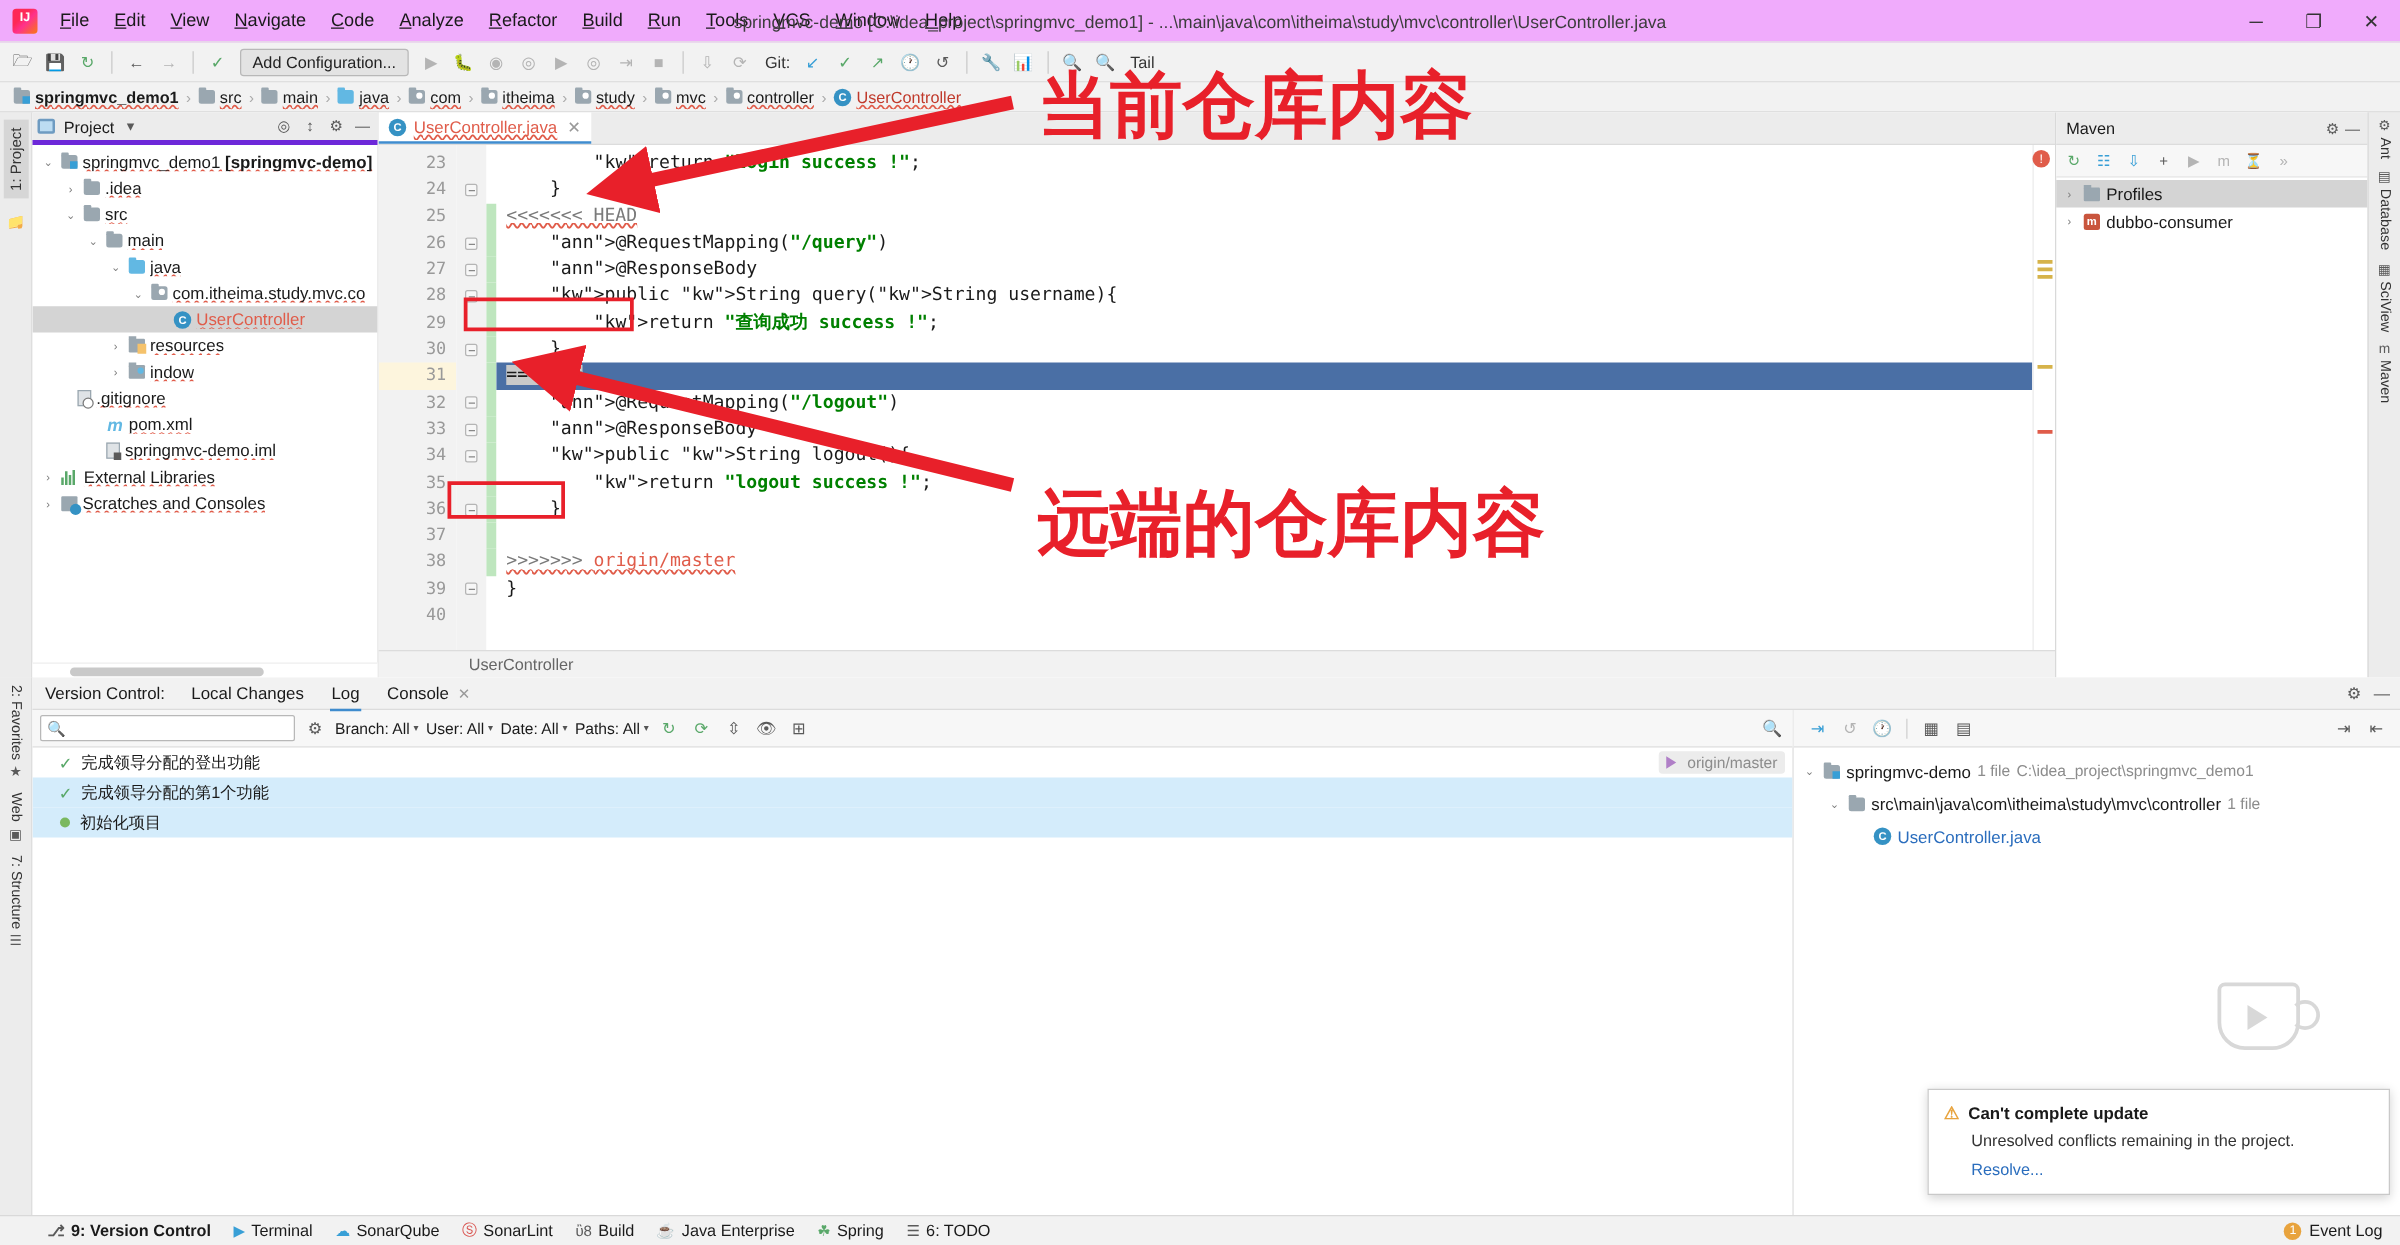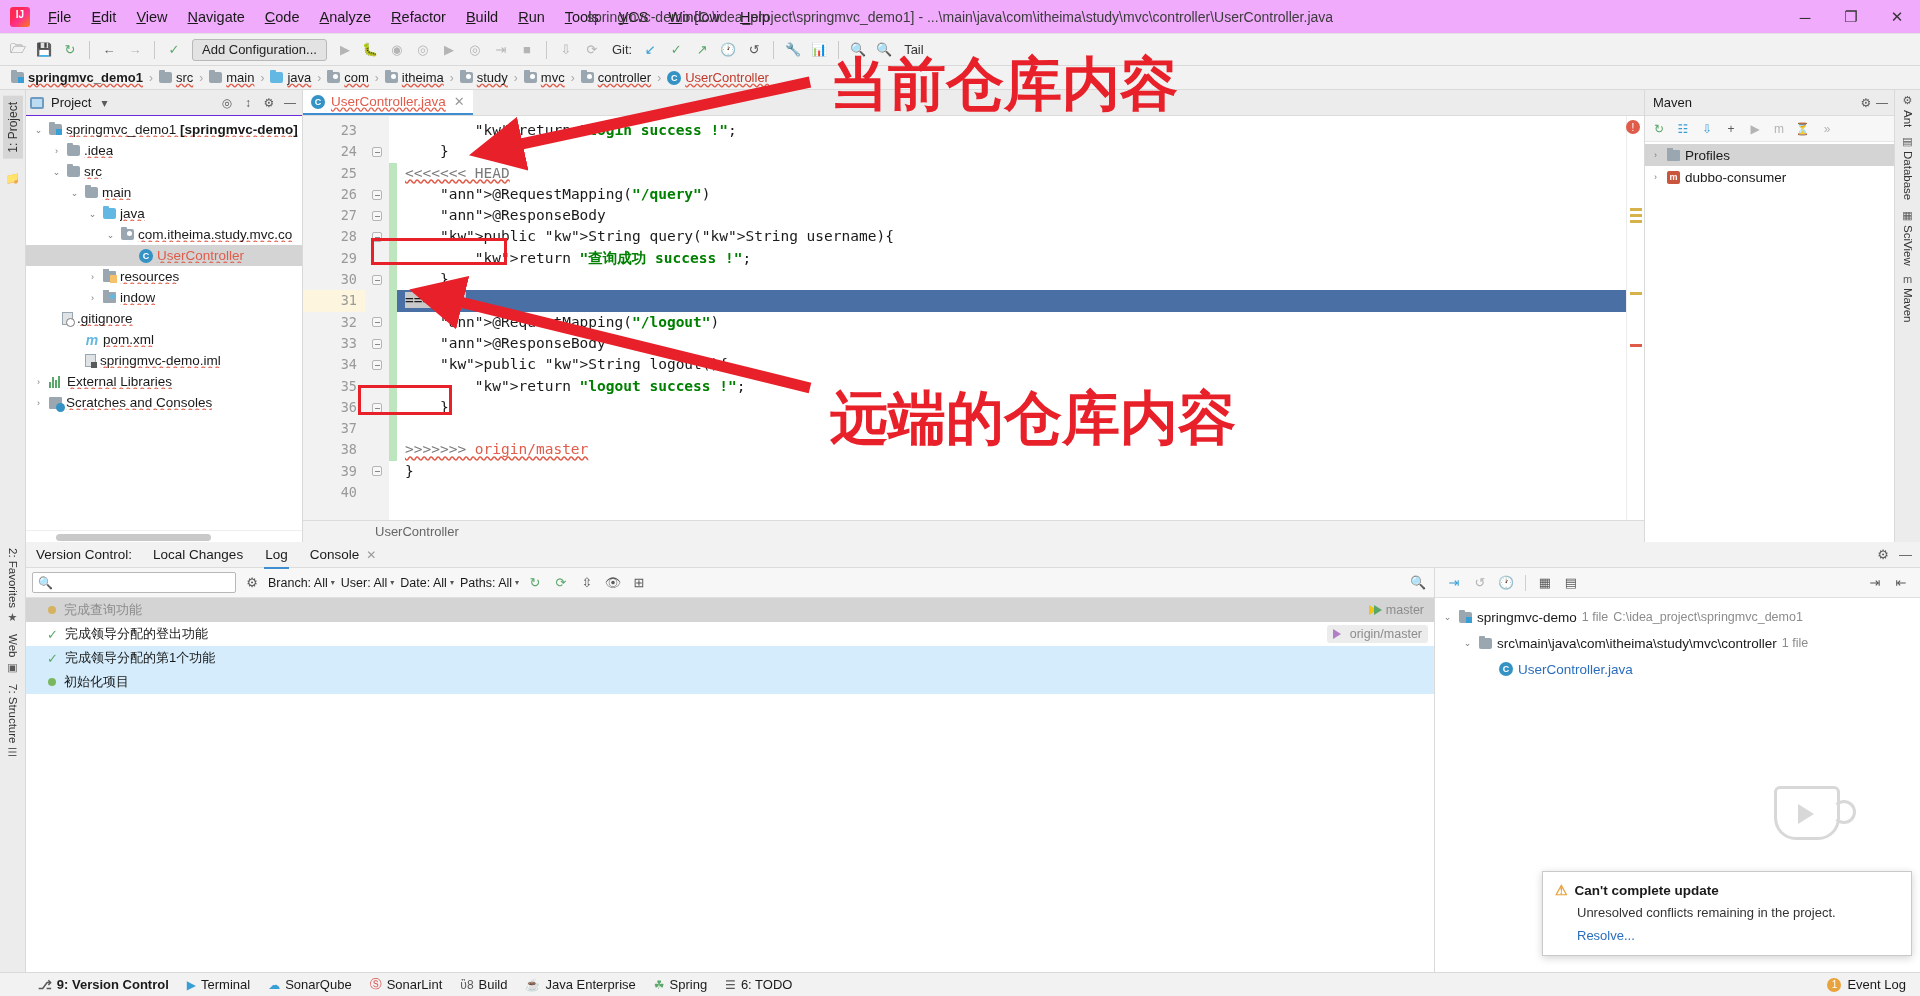--- a/index.html
+++ b/index.html
@@ -116,21 +116,21 @@
   }
   .vtab.plain { background: transparent; }
 
   
   .project-panel {
     width: 277px; background: #fff; border-right: 1px solid #d9d9d9;
     display: flex; flex-direction: column;
   }
   .panel-head {
     height: 26px; display: flex; align-items: center; background: #ececec;
-    border-bottom: 1px solid #6d28d9; padding: 0 4px; gap: 5px;
+    border-bottom: 4px solid #6d28d9; padding: 0 4px; gap: 5px;
   }
   .panel-head .ph-title { font-size: 13px; color: #1a1a1a; margin-left: 2px; }
   .ph-ico { width: 16px; height: 16px; display:flex; align-items:center; justify-content:center;
             font-size: 12px; color: #5a5a5a; }
   .blue-sq { width: 14px; height: 12px; border: 2px solid #6e9bc1; background: #bcdcf2; border-radius:2px; }
   .tree { flex: 1; overflow: hidden; padding-top: 3px; font-size: 13.5px; }
   .tnode {
     height: 21px; display: flex; align-items: center; gap: 4px; padding-right: 4px;
     white-space: nowrap; color: #1a1a1a;
   }
@@ -794,28 +794,20 @@
             </div>
             <div class="ficon green">↻</div>
             <div class="ficon green">⟳</div>
             <div class="ficon">⇳</div>
             <div class="ficon">👁</div>
             <div class="ficon">⊞</div>
             <div class="spacer"></div>
             <div class="ficon">🔍</div>
           </div>
           <div class="commit-list" id="commit-list">
-              <div class="commit sel-gray">
-                <span class="cdot"></span>
-                <span class="cmsg gray">完成查询功能</span>
-                <span class="branch-tag">
-                  <span class="tag-ico"></span>
-                  <span>master</span>
-                </span>
-              </div>
               <div class="commit">
                 <span class="ccheck">✓</span>
                 <span class="cmsg">完成领导分配的登出功能</span>
                 <span class="branch-tag boxed">
                   <span class="tag-ico purple"></span>
                   <span>origin/master</span>
                 </span>
               </div>
               <div class="commit sel-blue">
                 <span class="ccheck">✓</span>

